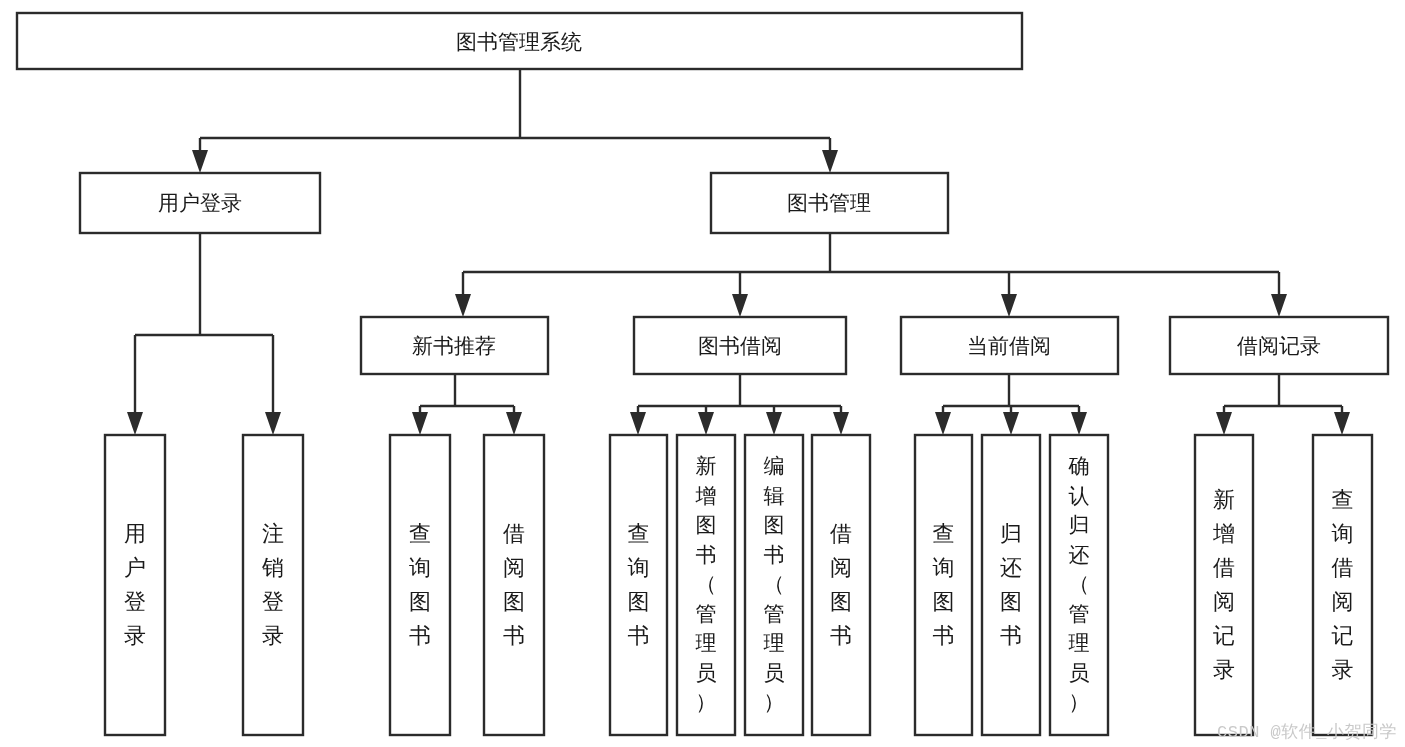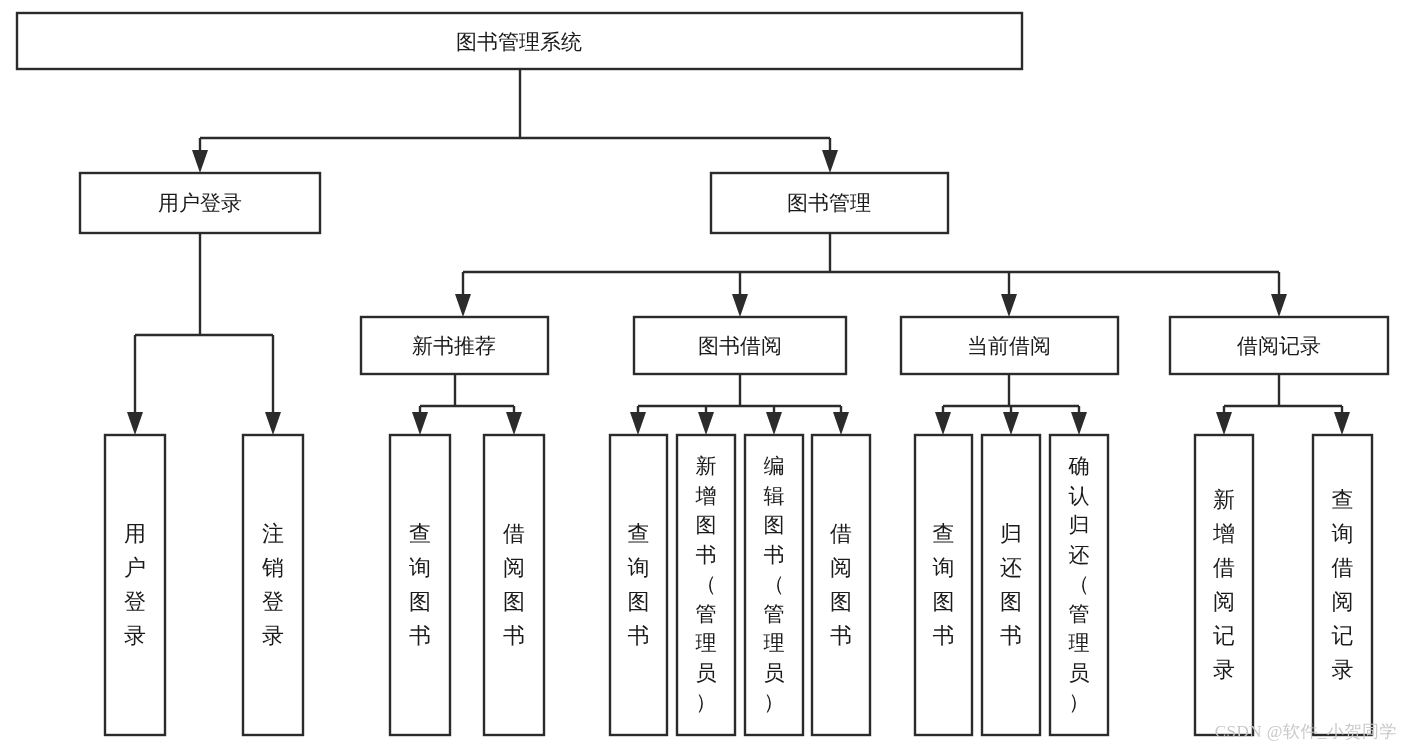--- a/index.html
+++ b/index.html
@@ -47,21 +47,21 @@
     fill: none;
   }
   .arrow-head {
     fill: #2b2b2b;
     stroke: none;
   }
   .watermark {
     position: absolute;
     right: 8px;
     bottom: 4px;
-    font-family: Liberation Serif, serif;
+    font-family: Liberation Mono, monospace;
     font-size: 17px;
     color: #c9c9c9;
     white-space: nowrap;
     letter-spacing: 0.5px;
     user-select: none;
   }
 </style>
 </head>
 <body>
 

